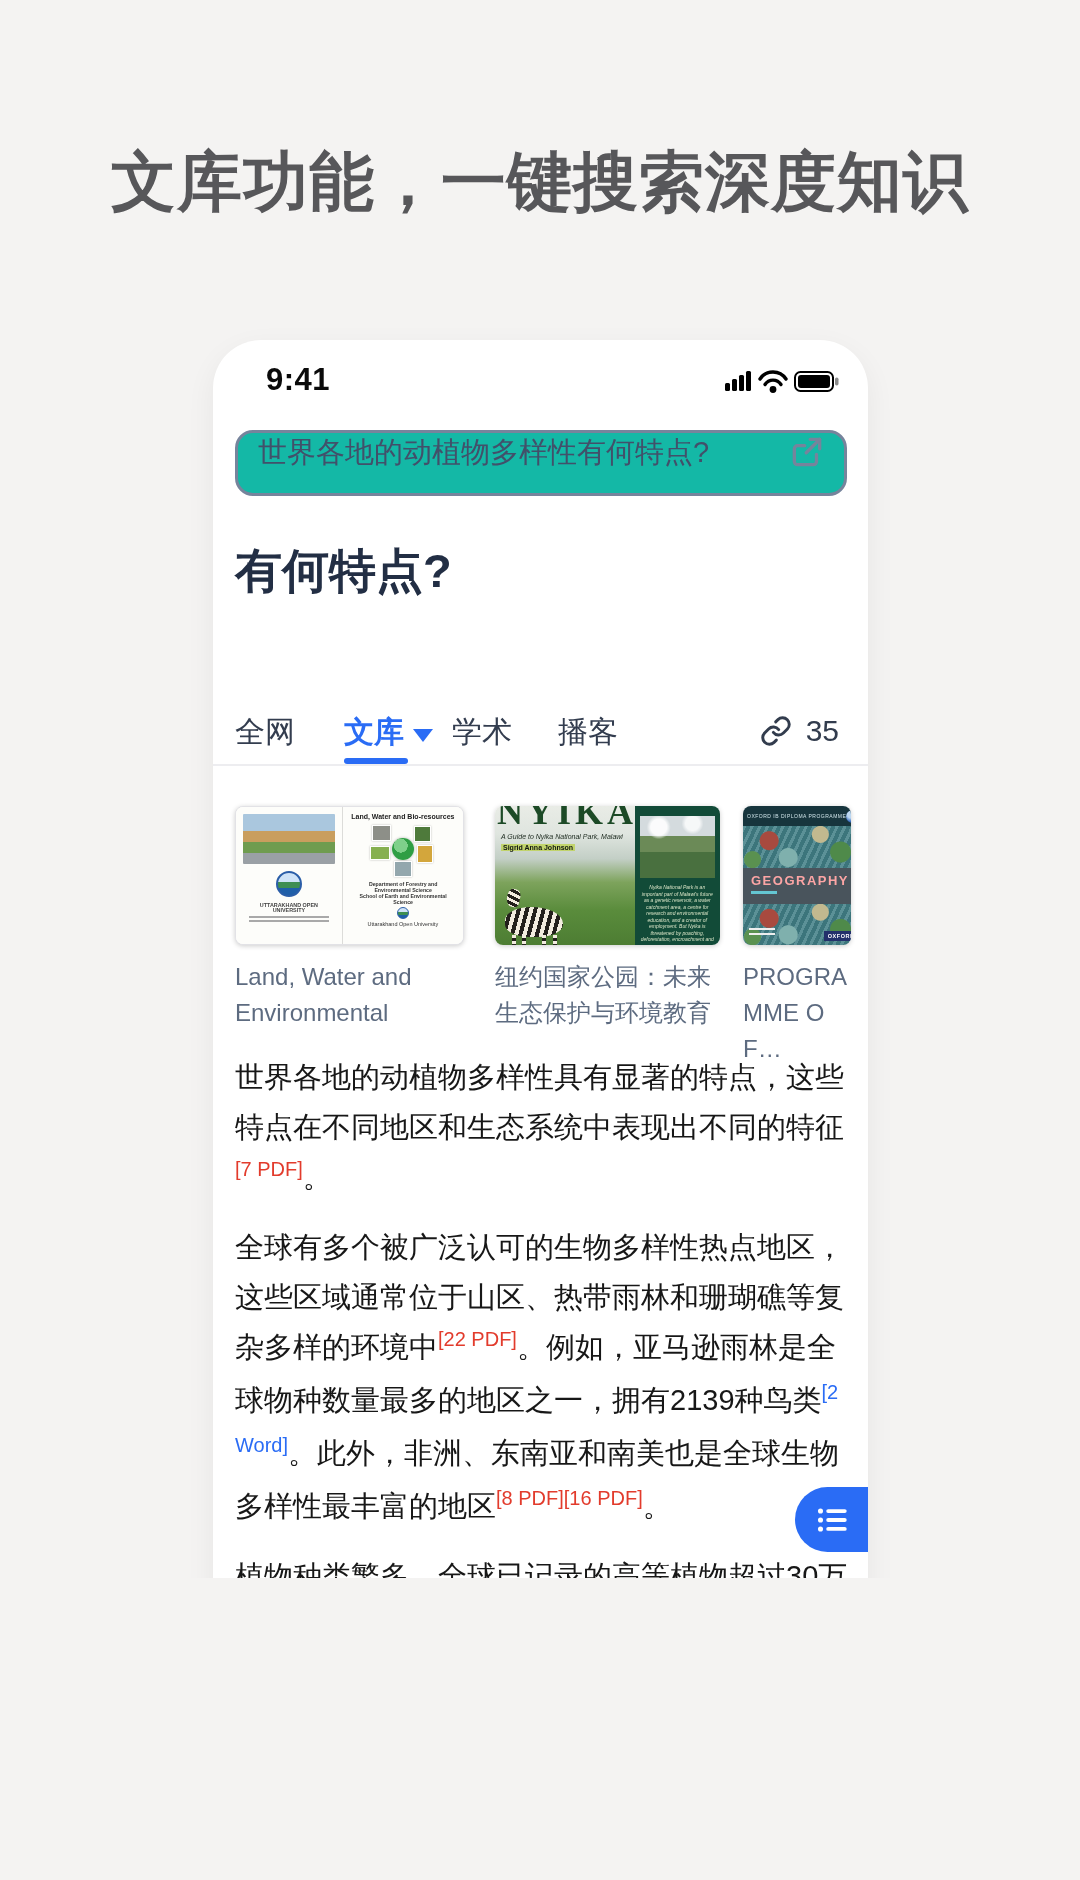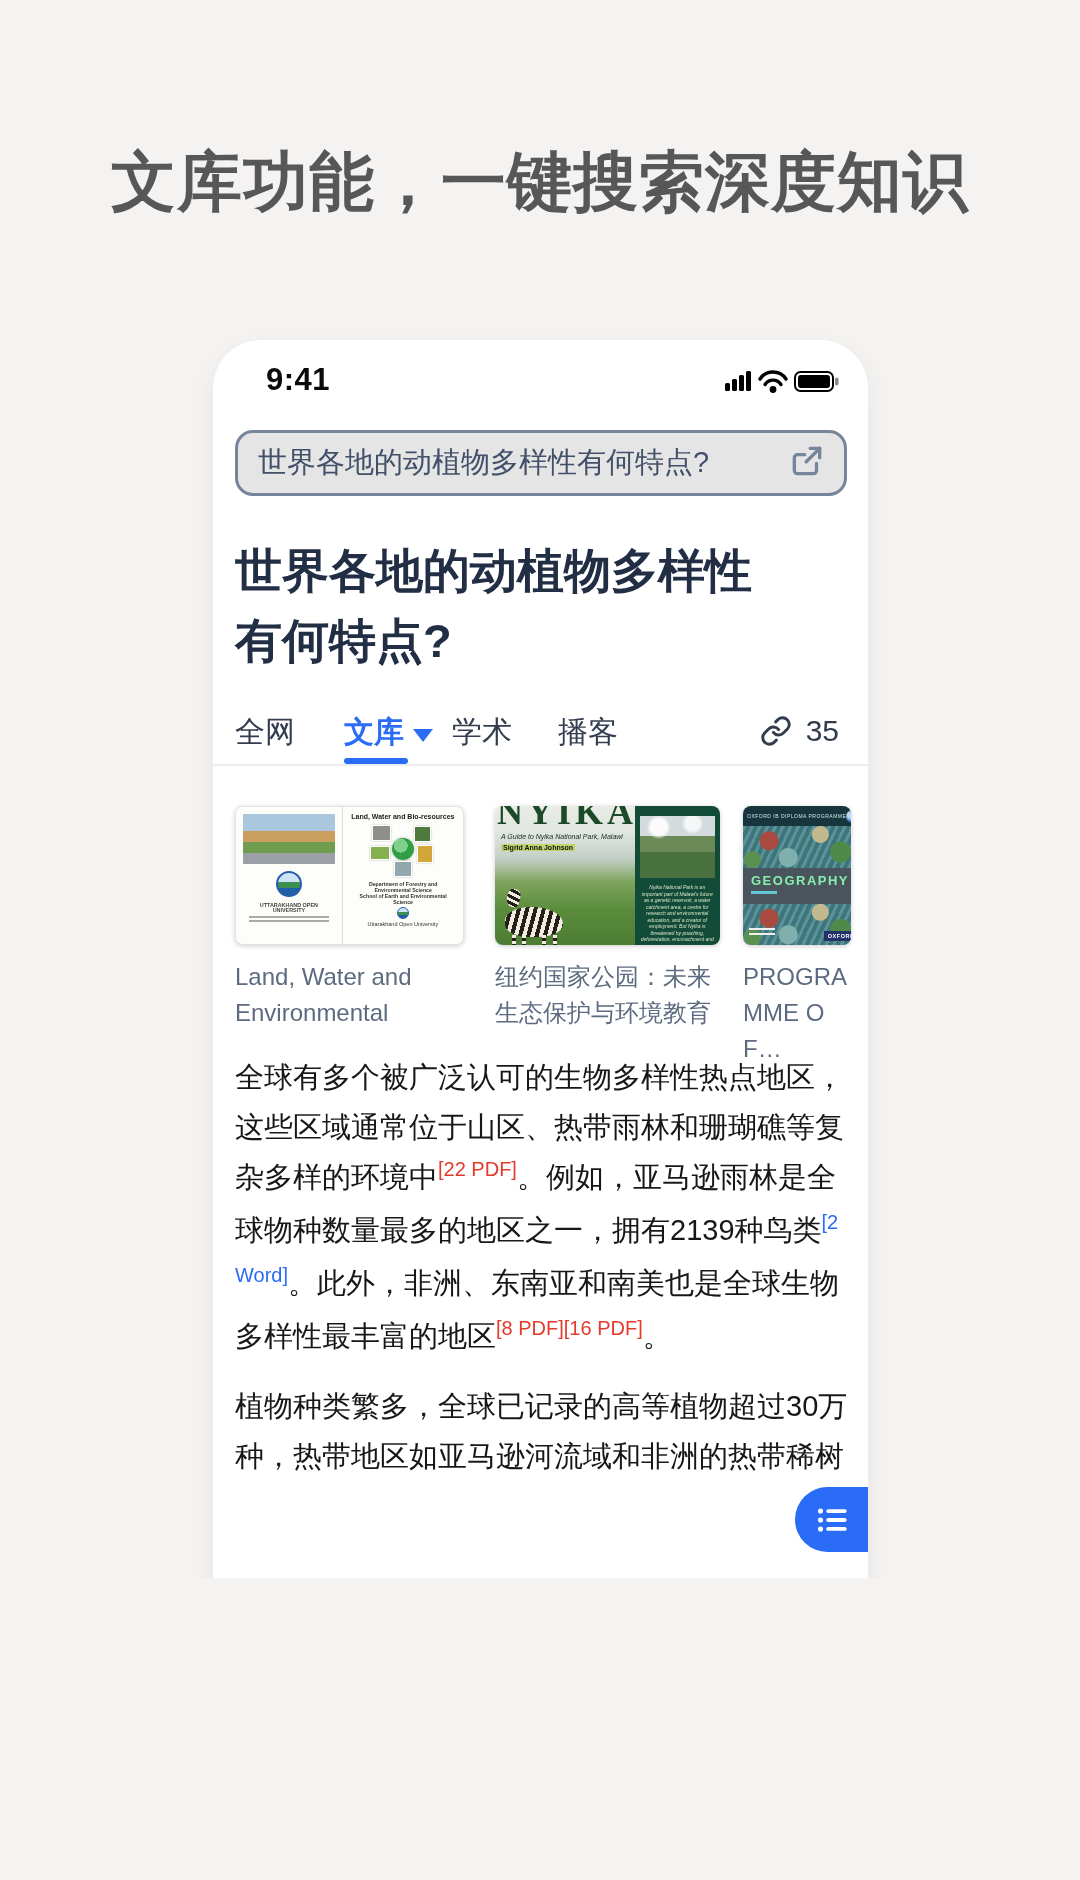--- a/index.html
+++ b/index.html
@@ -14,22 +14,22 @@
   .phone { position:absolute; left:213px; top:340px; width:655px; height:1427px;
     background:#ffffff; border-radius:48px; overflow:hidden;
     box-shadow:0 10px 30px rgba(0,0,0,0.06); }
 
   
   .status-time { position:absolute; left:53px; top:22px; font-size:31px; font-weight:700; color:#0a0a0a; letter-spacing:.5px; }
   .status-icons { position:absolute; right:27px; top:24px; }
 
   
   .search-bar { position:absolute; left:22px; top:90px; width:612px; height:66px;
-    border:3px solid #76849c; border-radius:18px; background:#e5e5e5;
-    display:flex; align-items:center; padding:0 18px 0 20px; }
+    border:3px solid #76849c; border-radius:18px; background:#14b8a6;
+    display:flex; align-items:flex-start; padding:0 18px 0 20px; }
   .search-query { font-size:29px; color:#42506a; flex:1; white-space:nowrap; overflow:hidden; }
   .share-icon { flex:none; }
 
   
   .question { position:absolute; left:22px; top:196px; width:618px;
     font-size:47px; font-weight:700; color:#222e44; line-height:70px; }
 
   
   .tabs { position:absolute; left:22px; top:372px; width:618px; height:54px; }
   .tab { position:absolute; top:0; font-size:30px; color:#333d4f; cursor:default; }
@@ -117,21 +117,21 @@
     background:radial-gradient(circle at 38% 35%, #bcd8f2 0 30%, #3a6fc0 60%, #244e92 100%); }
   .terraces { background-color:#417f86; background-image:
       radial-gradient(circle at 22% 35%, #a84a3f 0 9px, rgba(0,0,0,0) 10px),
       radial-gradient(circle at 65% 20%, #c2b98f 0 8px, rgba(0,0,0,0) 9px),
       radial-gradient(circle at 82% 62%, #4f8a4a 0 10px, rgba(0,0,0,0) 11px),
       radial-gradient(circle at 38% 75%, #7fb0ad 0 9px, rgba(0,0,0,0) 10px),
       radial-gradient(circle at 8% 80%, #5a9150 0 8px, rgba(0,0,0,0) 9px),
       repeating-linear-gradient(115deg, rgba(255,255,255,.14) 0 3px, rgba(0,0,0,.08) 3px 7px); }
   .c3-photo1 { height:42px; }
   .c3-titleband { height:36px; background:#49545c; padding:5px 0 0 8px; }
-  .c3-title-text { font-size:13px; font-weight:700; letter-spacing:1.5px; color:#86efac; }
+  .c3-title-text { font-size:13px; font-weight:700; letter-spacing:1.5px; color:#fca5a5; }
   .c3-subline { width:26px; height:2.5px; background:#64c6d2; margin-top:3px; }
   .c3-photo2 { flex:1; position:relative; }
   .c3-author-bar { position:absolute; left:6px; width:26px; height:2.5px; background:#eee; }
   .c3-author-bar.b1 { bottom:15px; } .c3-author-bar.b2 { bottom:10px; }
   .c3-oxford { position:absolute; right:4px; bottom:4px; background:#23306b; color:#fff;
     font-size:5.5px; font-weight:700; letter-spacing:.5px; padding:2px 4px; }
 
   
   .answer { position:absolute; left:22px; top:712px; width:618px; font-size:29px;
     line-height:50px; color:#171717; }
@@ -192,21 +192,20 @@
       <span class="share-icon">
         <svg width="38" height="38" viewBox="0 0 24 24" fill="none" stroke="#76849c" stroke-width="2.1" stroke-linecap="round" stroke-linejoin="round">
           <path d="M18 13.5v4.5a2 2 0 0 1-2 2H6a2 2 0 0 1-2-2V10a2 2 0 0 1 2-2h4.5"></path>
           <polyline points="14 4 20 4 20 10"></polyline>
           <line x1="11.5" y1="12.5" x2="20" y2="4"></line>
         </svg>
       </span>
     </div>
 
     <div class="question">
-      <div>世界各地的动植物多样性</div>
       <div>有何特点?</div>
     </div>
 
     <div class="tabs">
       <div class="tab tab-0">全网</div>
       <div class="tab tab-1"><span>文库</span><span class="caret-down"></span></div>
       <div class="tab tab-2">学术</div>
       <div class="tab tab-3">播客</div>
       <div class="tab-underline"></div>
       <div class="sources">
@@ -289,20 +288,21 @@
               <div class="c3-author-bar b2"></div>
               <div class="c3-oxford">OXFORD</div>
             </div>
           </div>
         </div>
         <div class="card-title">PROGRAMME OF…</div>
       </div>
     </div>
 
     <div class="answer">
+      <p><span>世界各地的动植物多样性具有显著的特点，这些特点在不同地区和生态系统中表现出不同的特征</span><span class="cite cite-red">[7 PDF]</span><span>。</span></p>
       <p><span>全球有多个被广泛认可的生物多样性热点地区，这些区域通常位于山区、热带雨林和珊瑚礁等复杂多样的环境中</span><span class="cite cite-red">[22 PDF]</span><span>。例如，亚马逊雨林是全球物种数量最多的地区之一，拥有2139种鸟类</span><span class="cite cite-blue">[2 Word]</span><span>。此外，非洲、东南亚和南美也是全球生物多样性最丰富的地区</span><span class="cite cite-red">[8 PDF][16 PDF]</span><span>。</span></p>
       <p><span>植物种类繁多，全球已记录的高等植物超过30万种，热带地区如亚马逊河流域和非洲的热带稀树</span></p>
     </div>
 
     <div class="fab">
       <svg width="46" height="42" viewBox="0 0 72 64">
         <g stroke="#fff" stroke-width="6" stroke-linecap="round">
           <line x1="30" y1="18" x2="56" y2="18"></line>
           <line x1="30" y1="32" x2="56" y2="32"></line>
           <line x1="30" y1="46" x2="56" y2="46"></line>

